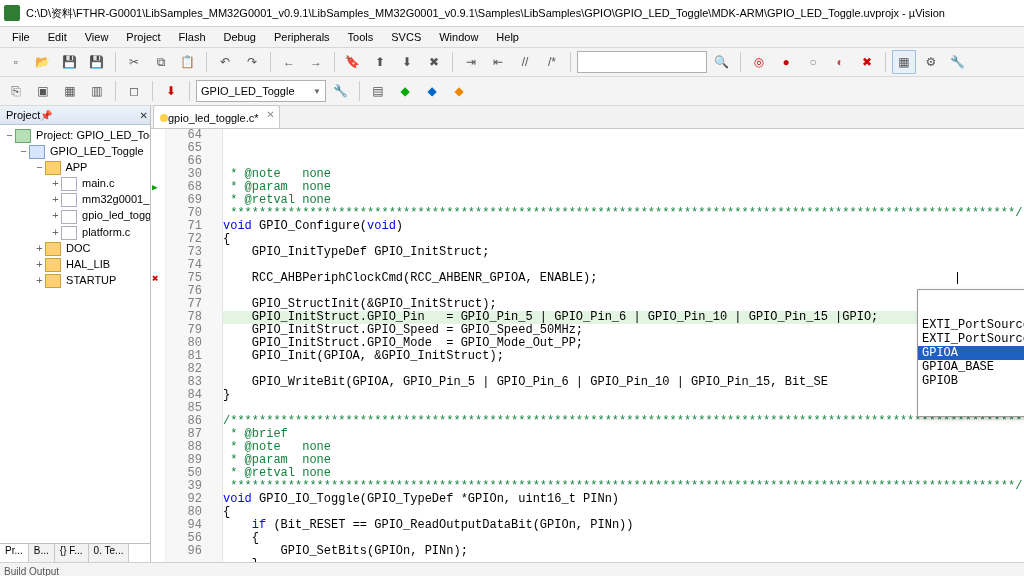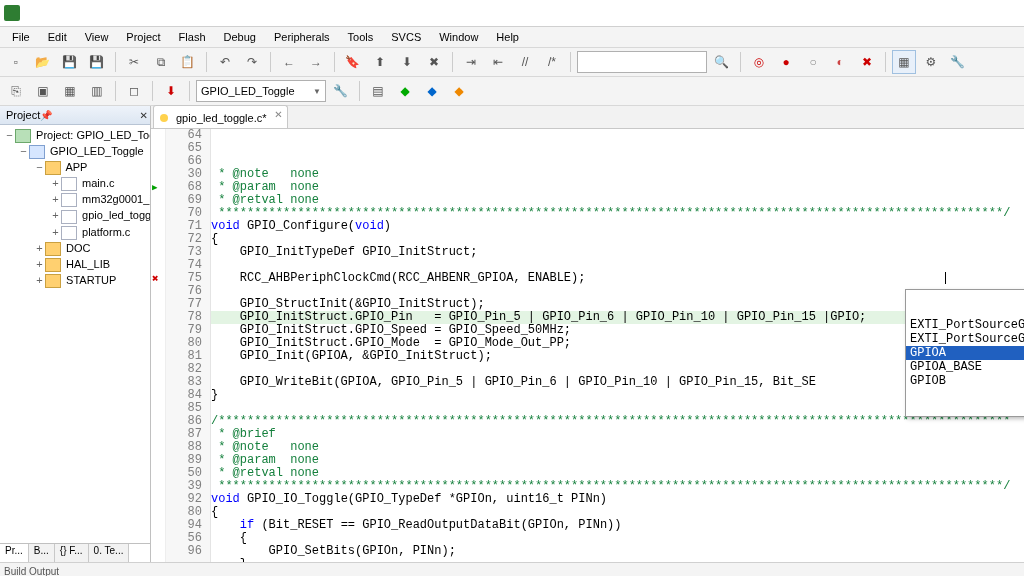--- a/index.html
+++ b/index.html
@@ -24,45 +24,46 @@
   .ico-folder{background:#ffd070;border:1px solid #caa040}
   .ico-file{background:#fff;border:1px solid #aab0c0}
   .ico-target{background:#d6e6ff;border:1px solid #80a0d0}
   .ico-proj{background:#b8e0b8;border:1px solid #6ca86c}
   .ind1{padding-left:16px}.ind2{padding-left:32px}.ind3{padding-left:48px}
   .bottomtabs{height:18px;border-top:1px solid #c0c0c0;display:flex}
   .btab{border-right:1px solid #c8c8c8;padding:1px 5px;font-size:10px;background:#f2f2f2;white-space:nowrap}
   .btab.active{background:#fff}
   .editor{flex:1;display:flex;flex-direction:column;background:#fff}
   .filetabstrip{height:22px;background:#f2f2f2;border-bottom:1px solid #c8c8c8;display:flex;align-items:end;padding-left:2px}
-  .filetab{height:20px;border:1px solid #c8c8c8;border-bottom:none;background:#fafafa;padding:2px 20px 0 6px;font-size:11px;position:relative;border-top-left-radius:3px;border-top-right-radius:3px;display:flex;align-items:center;gap:8px}
+  .filetab{height:20px;border:1px solid #c8c8c8;border-bottom:none;background:#fafafa;padding:2px 20px 0 6px;font-size:11px;position:relative;border-top-left-radius:3px;border-top-right-radius:3px;display:flex;align-items:center;gap:0}
   .filetab.active{background:#fff}
   .filetab .dot{width:8px;height:8px;background:#ffd24d;border-radius:50%}
   .filetab .x{position:absolute;right:4px;top:3px;font-size:10px;color:#888}
   .codearea{flex:1;position:relative;display:flex;font-family:"Courier New",monospace;font-size:12px;line-height:13px;overflow:hidden}
   .gutter-mark{width:14px;background:#fff;border-right:1px solid #eee;position:relative}
-  .gutter-ln{width:36px;background:#f7f7f7;border-right:1px solid #e4e4e4;text-align:right;color:#808080;padding-right:8px}
+  .gutter-ln{width:36px;background:#f7f7f7;border-right:1px solid #e4e4e4;text-align:right;color:#808080;padding-right:20px}
   .code{flex:1;white-space:pre;position:relative}
   .row{height:13px}
   .c-comment{color:#15803d}
   .c-keyword{color:#0000ff}
   .hl-line{background:#e3f4e3}
   .mark-x{position:absolute;left:1px;color:#d00000;font-weight:bold;font-size:11px}
   .mark-arrow{position:absolute;left:1px;color:#00a000;font-size:9px}
   .intelli{position:absolute;left:694px;top:64px;width:195px;border:1px solid #999;background:#fff;box-shadow:2px 2px 4px rgba(0,0,0,.25);font-family:"Courier New",monospace;font-size:12px;line-height:14px}
   .intelli div{padding:0 4px}
   .intelli .sel{background:#2060c0;color:#fff}
   .status{height:16px;background:#f4f4f4;border-top:1px solid #d0d0d0;font-size:10px;padding-left:4px;display:flex;align-items:center;color:#555}
   .caret{position:absolute;width:1px;height:12px;background:#000}
 </style>
 </head>
 <body>
 
 <div class="titlebar">
   <span class="icon"></span>
+  <span>C:\D\资料\FTHR-G0001\LibSamples_MM32G0001_v0.9.1\LibSamples_MM32G0001_v0.9.1\Samples\LibSamples\GPIO\GPIO_LED_Toggle\MDK-ARM\GPIO_LED_Toggle.uvprojx - µVision</span>
 </div>
 
 <div class="menubar" id="menubar">
     <span>File</span>
     <span>Edit</span>
     <span>View</span>
     <span>Project</span>
     <span>Flash</span>
     <span>Debug</span>
     <span>Peripherals</span>

